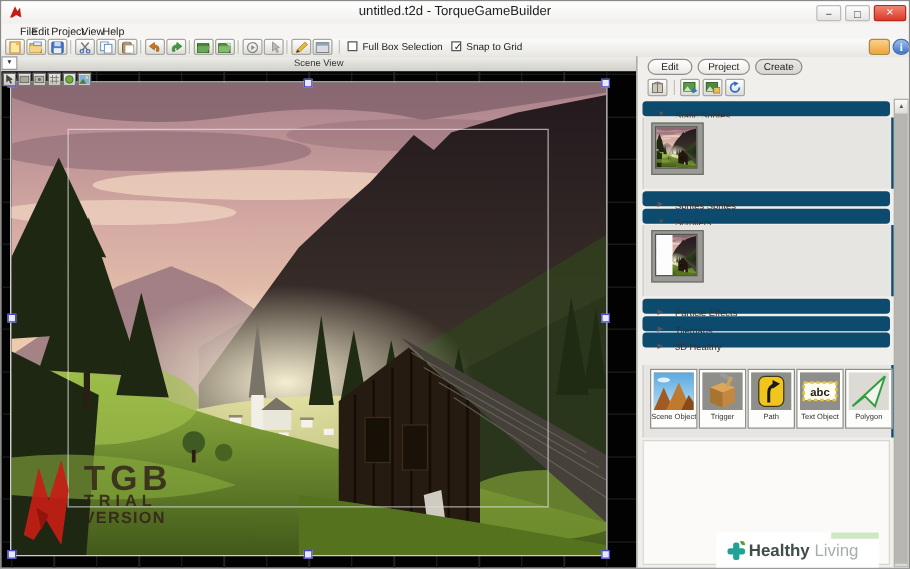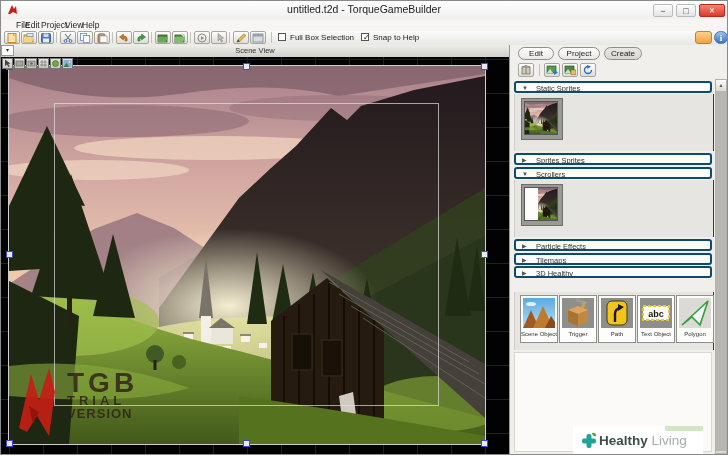--- a/index.html
+++ b/index.html
@@ -60,25 +60,25 @@
   .tgb-line3{font-size:13px;letter-spacing:1px;line-height:13px;}
   
   .panel{position:absolute;left:508px;top:44px;width:220px;height:411px;background:#f1efec;border-left:1px solid #9a9a94;box-sizing:border-box;}
   .ptab{position:absolute;top:2px;height:13px;border:1px solid #8f8f89;border-radius:7px;background:linear-gradient(#ffffff,#e9e8e4);
         font-size:8px;color:#222;text-align:center;line-height:12px;box-sizing:border-box;}
   .ptab-active{background:linear-gradient(#e8e7e3,#d8d7d2);}
   .ptool{position:absolute;top:18px;width:16px;height:14px;border:1px solid #a7a79f;border-radius:2px;
          background:linear-gradient(#ffffff,#dddcd6);box-sizing:border-box;}
   .ptool svg{position:absolute;left:1px;top:1px;}
   .psep{position:absolute;top:19px;width:1px;height:12px;background:#c2c1ba;}
-  .sec-header{position:absolute;left:4px;width:198px;height:12px;background:#fcfcfb;border:2px solid #0c4a6e;
+  .sec-header{position:absolute;left:4px;width:198px;height:12px;background:#fcfcfb;border:6px solid #0c4a6e;
               border-radius:3px;box-sizing:border-box;}
   .tri{position:absolute;left:6px;top:1px;font-size:6px;color:#555;line-height:9px;}
   .sec-label{position:absolute;left:20px;top:1px;font-size:7.5px;color:#333;line-height:9px;}
-  .sec-content{position:absolute;left:4px;width:198px;background:#e7e5e1;border-left:1px solid #cfcdc8;border-right:1px solid #0c4a6e;}
+  .sec-content{position:absolute;left:4px;width:198px;background:#e7e5e1;border-left:1px solid #cfcdc8;border-right:7px solid #0c4a6e;}
   .thumb{position:absolute;left:6px;top:4px;width:36px;height:36px;border:1px solid #6f6f6a;background:#9a9a94;padding:2px;}
   .thumb svg{display:block;border:1px solid #555;}
   .thumb-white{position:absolute;left:3px;top:3px;width:13px;height:32px;background:#fdfdfd;}
   .tile{position:absolute;top:3px;width:38px;height:48px;border:1px solid #8f8f89;background:#fdfdfc;box-sizing:border-box;}
   .tile-icon{position:absolute;left:2px;top:2px;width:32px;height:30px;background:#8e8e8a;}
   .tile-label{position:absolute;left:0;top:35px;width:100%;text-align:center;font-size:6px;color:#333;white-space:nowrap;}
   .panel-rest{position:absolute;left:4px;background:#fbfaf8;border:1px solid #d8d6d1;box-sizing:border-box;}
   
   .pscroll{position:absolute;right:2px;top:34px;width:12px;height:375px;background:#dcdad5;border:1px solid #b3b1ab;box-sizing:border-box;}
   .pscroll-up{position:absolute;left:0;top:0;width:10px;height:11px;background:linear-gradient(#fafaf9,#dcdbd5);
@@ -207,21 +207,21 @@
           <rect x="1" y="1" width="10" height="2.5" fill="#93a2b2"></rect>
         </svg>
     </div>
     <div class="tsep" style="left:270px"></div>
 
     <div class="chk" style="left:277px"></div>
     <div class="chk-label" style="left:289px">Full Box Selection</div>
     <div class="chk" style="left:360px">
       <span class="mark">✓</span>
     </div>
-    <div class="chk-label" style="left:372px">Snap to Help</div>
+    <div class="chk-label" style="left:372px">Snap to Grid</div>
 
     <div class="round-btn btn-orange"></div>
     <div class="round-btn btn-info">i</div>
   </div>
 
   <svg width="0" height="0" style="position:absolute">
     <symbol id="scenePic" viewBox="0 0 476 378" preserveAspectRatio="none">
       <defs>
         <linearGradient id="sky" x1="0" y1="0" x2="0" y2="1">
           <stop offset="0" stop-color="#a8818a"></stop>

